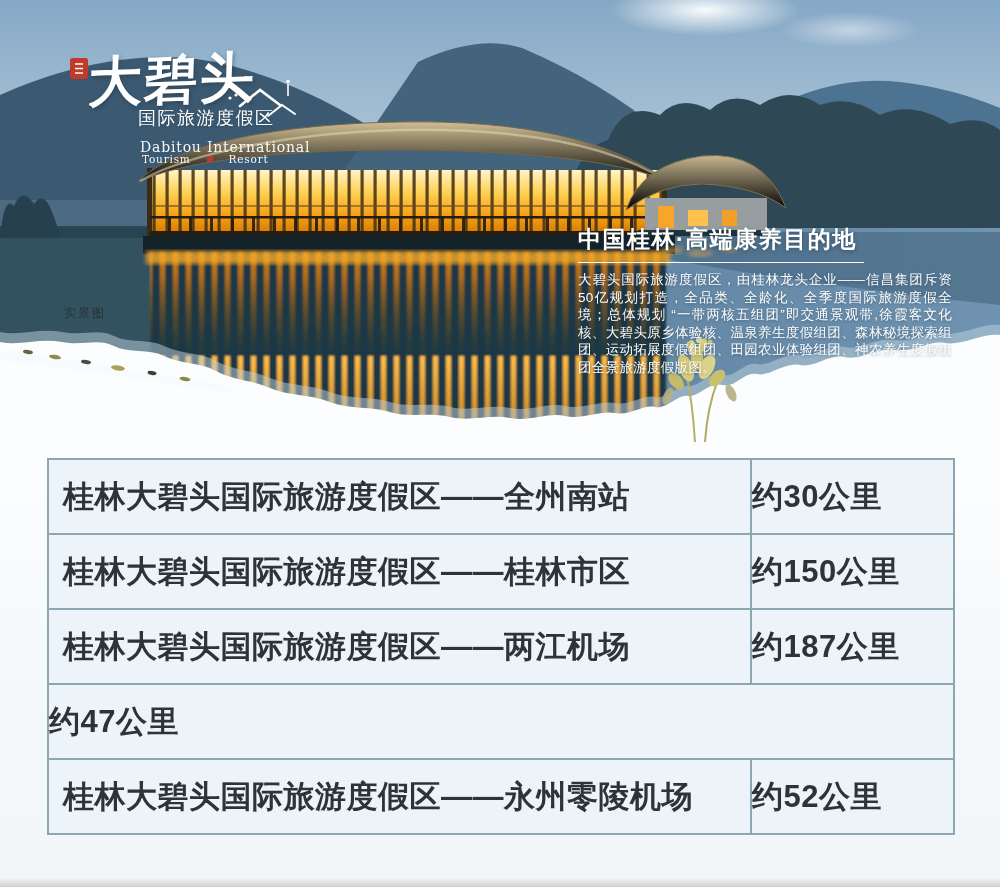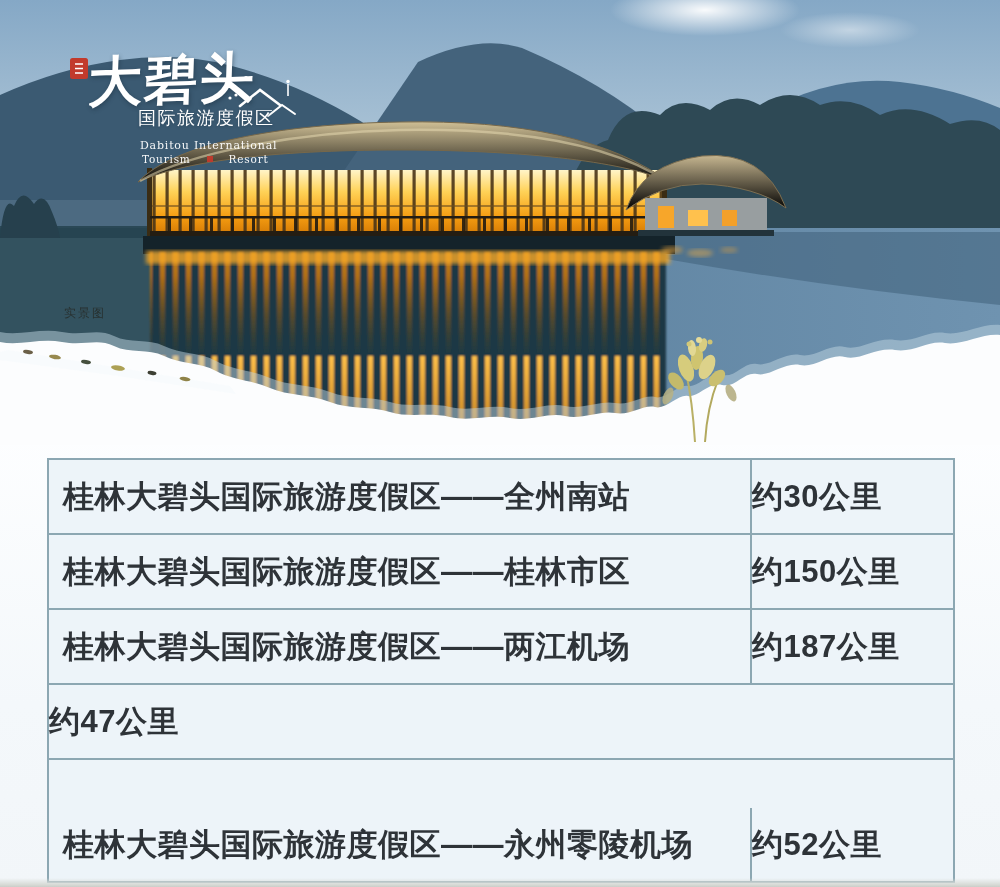--- a/index.html
+++ b/index.html
@@ -17,21 +17,21 @@
   .logo{position:absolute;left:68px;top:50px;width:260px;height:130px;color:#fff;}
   .seal{position:absolute;left:2px;top:8px;width:18px;height:21px;}
   .brand-cn{position:absolute;left:20px;top:-2px;font-family:"DejaVu Serif",serif;
             font-size:54px;font-weight:700;letter-spacing:2px;line-height:1.15;
             transform:rotate(-2deg) skewX(-4deg);
             text-shadow:1px 2px 4px rgba(25,45,60,.45);white-space:nowrap;}
   .house-ic{position:absolute;left:158px;top:22px;}
   .sub-cn{position:absolute;left:70px;top:56px;font-size:18px;font-weight:500;
           letter-spacing:1.5px;white-space:nowrap;text-shadow:0 1px 3px rgba(25,45,60,.4);}
   .sub-en1{position:absolute;left:72px;top:89px;font-family:"DejaVu Serif",serif;
-           font-size:11px;letter-spacing:.8px;white-space:nowrap;opacity:.95;}
+           font-size:14px;letter-spacing:.8px;white-space:nowrap;opacity:.95;}
   .sub-en2{position:absolute;left:74px;top:103px;font-family:"DejaVu Serif",serif;
            font-size:10.5px;letter-spacing:.8px;white-space:nowrap;opacity:.95;
            display:flex;align-items:center;gap:16px;}
   .red-sq{display:inline-block;width:6px;height:6px;background:#c23a2c;}
 
   
   .photo-caption{position:absolute;left:64px;top:305px;font-size:12px;
                  color:rgba(38,44,40,.85);letter-spacing:2px;}
 
   
@@ -40,21 +40,21 @@
                text-shadow:0 1px 4px rgba(20,40,55,.45);}
   .intro-rule{width:286px;height:0;border-top:1.5px solid rgba(255,255,255,.95);
               margin:7px 0 8px 0;}
   .intro-body{font-size:13.5px;line-height:17.6px;font-weight:500;letter-spacing:.3px;
               text-align:justify;text-shadow:0 1px 3px rgba(20,40,55,.4);}
 
   
   .dtable{position:absolute;left:47px;top:458px;width:908px;
           border:2px solid #8ca7b2;background:#edf4f9;box-sizing:border-box;}
   .trow{display:flex;height:73px;border-bottom:2px solid #8ca7b2;}
-  .trow:last-child{border-bottom:none;margin-top:48px;}
+  .trow:last-child{border-bottom:none;}
   .cell-route{width:703px;box-sizing:border-box;border-right:2px solid #8ca7b2;
               display:flex;align-items:center;padding-left:14px;
               font-size:31px;font-weight:700;color:#2e3338;letter-spacing:.5px;white-space:nowrap;}
   .cell-dist{flex:1;display:flex;align-items:center;
              font-size:31px;font-weight:700;color:#2e3338;letter-spacing:.5px;white-space:nowrap;}
 
   .bottom-edge{position:absolute;left:0;right:0;bottom:0;height:9px;
                background:linear-gradient(180deg,rgba(217,220,216,0) 0%,#d9dcd8 70%,#cbcec9 100%);}
 </style>
 </head>
@@ -235,20 +235,25 @@
     <div class="sub-en1">Dabitou International</div>
     <div class="sub-en2">
       <span>Tourism</span>
       <span class="red-sq"></span>
       <span>Resort</span>
     </div>
   </div>
 
   <div class="photo-caption">实景图</div>
 
+  <div class="intro">
+    <div class="intro-title">中国桂林·高端康养目的地</div>
+    <div class="intro-rule"></div>
+    <div class="intro-body">大碧头国际旅游度假区，由桂林龙头企业——信昌集团斥资50亿规划打造，全品类、全龄化、全季度国际旅游度假全境；总体规划 “一带两核五组团”即交通景观带,徐霞客文化核、大碧头原乡体验核、温泉养生度假组团、森林秘境探索组团、运动拓展度假组团、田园农业体验组团、神农养生度假组团全景旅游度假版图。</div>
+  </div>
 
   <div class="dtable">
     <div class="trow">
       <div class="cell-route">桂林大碧头国际旅游度假区——全州南站</div>
       <div class="cell-dist">约30公里</div>
     </div>
     <div class="trow">
       <div class="cell-route">桂林大碧头国际旅游度假区——桂林市区</div>
       <div class="cell-dist">约150公里</div>
     </div>

